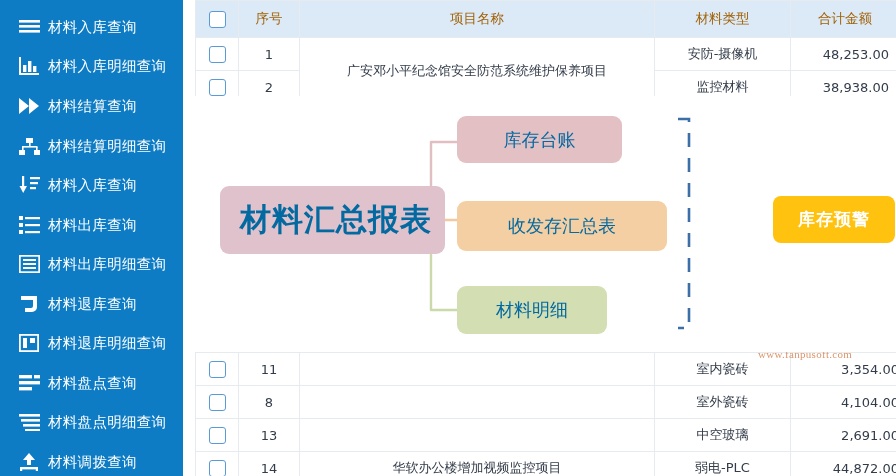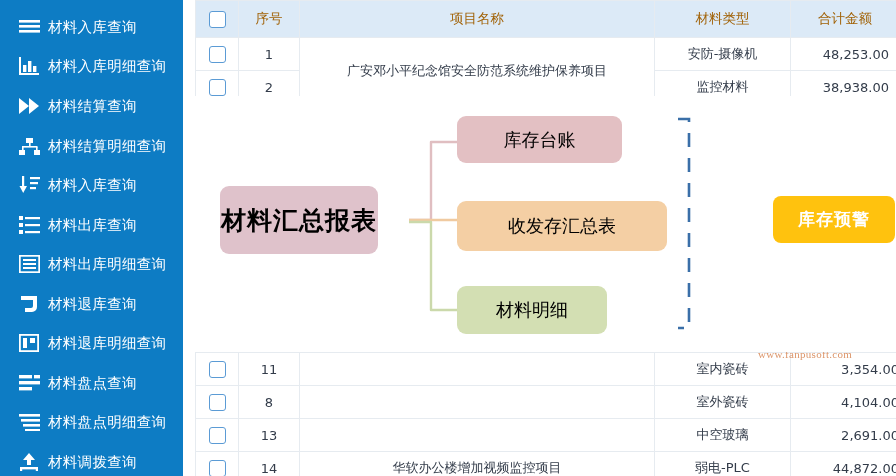--- a/index.html
+++ b/index.html
@@ -58,25 +58,25 @@
   #tableBottom{top:352px;}
 
   
   #diagram{
     position:absolute;left:195px;top:96px;width:701px;height:256px;
     background:#ffffff;
   }
   .node{
     position:absolute;border-radius:9px;display:flex;align-items:center;
     justify-content:center;font-family:"DejaVu Sans","Liberation Sans",sans-serif;
-    color:#000000;
+    color:#0369a1;
   }
   #nodeMain{
-    left:25px;top:90px;width:158px;height:68px;background:#dfc2cb;
-    font-size:25px;font-weight:bold;letter-spacing:1px;
+    left:25px;top:90px;width:218px;height:68px;background:#dfc2cb;
+    font-size:31px;font-weight:bold;letter-spacing:1px;padding-left:7px;
   }
   #nodeA{left:262px;top:20px;width:165px;height:47px;background:#e3c0c3;font-size:18px;}
   #nodeB{left:262px;top:105px;width:210px;height:50px;background:#f4cfa4;font-size:18px;}
   #nodeC{left:262px;top:190px;width:150px;height:48px;background:#d3dfb3;font-size:18px;text-align:right;}
   #btnAlert{
     position:absolute;left:551px;top:100px;width:122px;height:47px;
     background:#ffc20e;border-radius:8px;display:flex;align-items:center;
     justify-content:center;color:#ffffff;font-size:17px;font-weight:bold;
     letter-spacing:1px;cursor:pointer;
     font-family:"DejaVu Sans","Liberation Sans",sans-serif;

